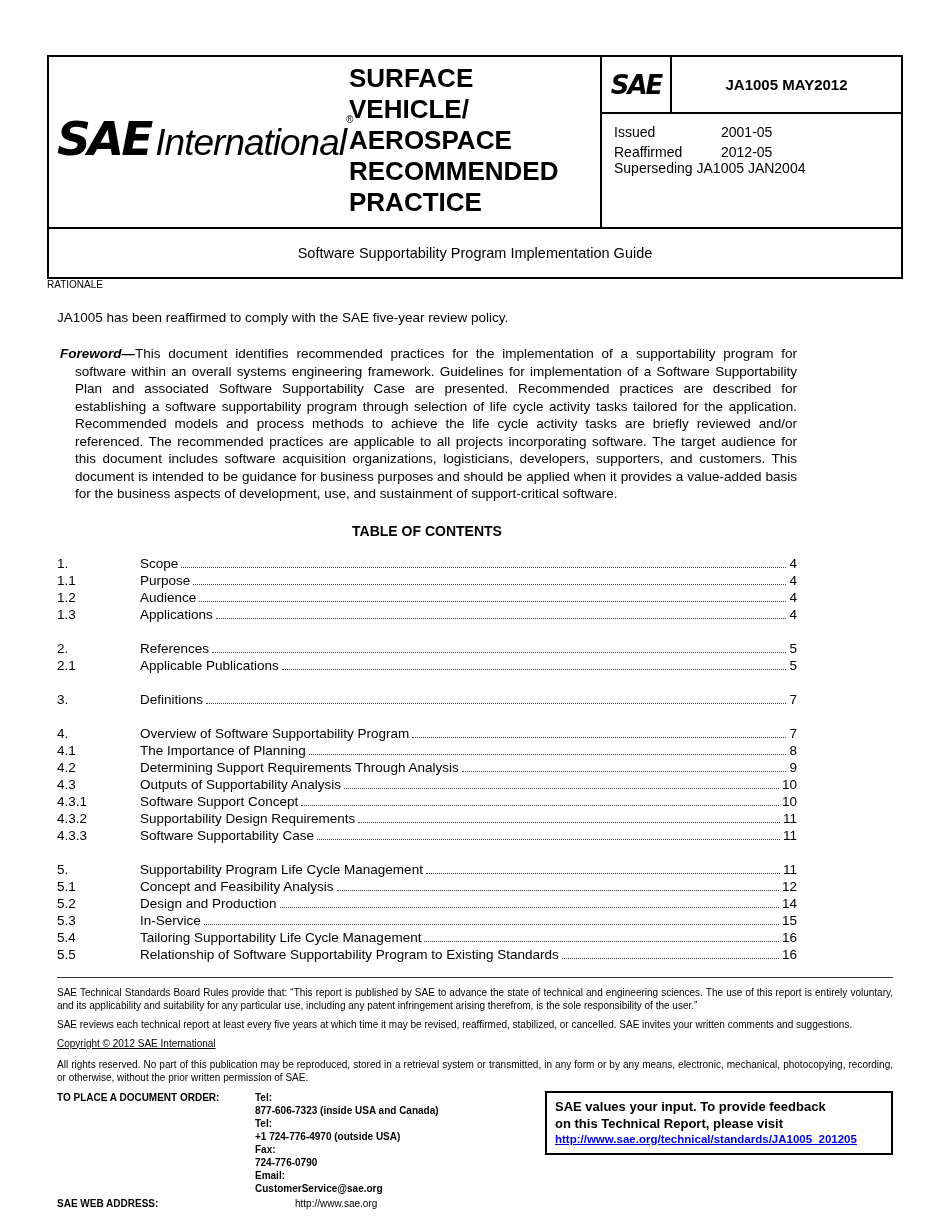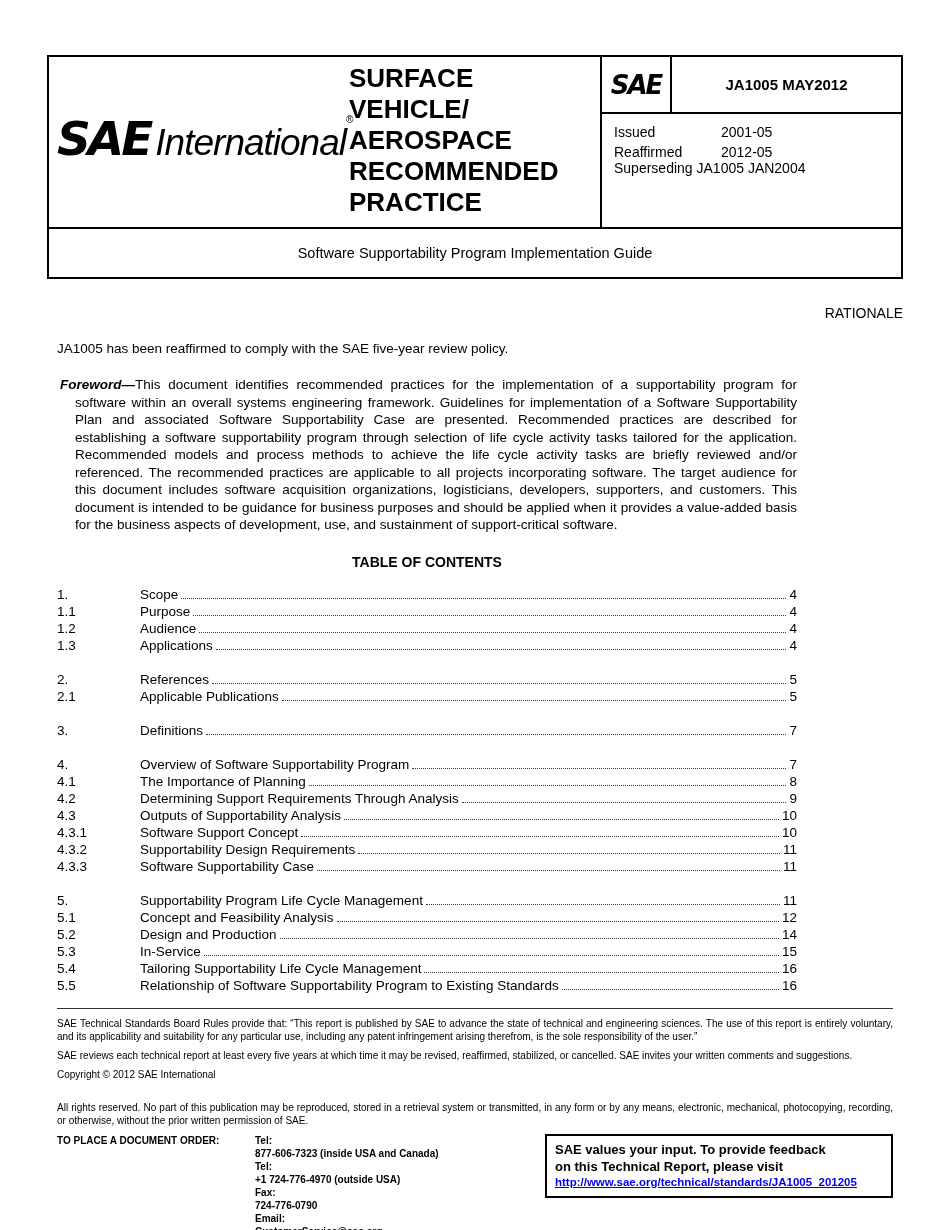--- a/index.html
+++ b/index.html
@@ -25,38 +25,38 @@
   .meta-top { display:flex; border-bottom:2px solid #000; height:57px; flex:none; }
   .meta-logo { width:70px; flex:none; border-right:2px solid #000; display:flex; align-items:center; justify-content:center;
     font-family:"DejaVu Sans",sans-serif; font-style:italic; font-weight:bold; font-size:26px; letter-spacing:-2px; }
   .meta-code { flex:1; display:flex; align-items:center; justify-content:center; font-weight:bold; font-size:15px; }
   .meta-body { padding:10px 8px 0 12px; font-size:14px; }
   .meta-grid { display:grid; grid-template-columns:107px 1fr; row-gap:4px; }
   .meta-superseding { margin-top:0; }
   .hdr-subtitle { border-top:2px solid #000; text-align:center; padding:16px 6px; font-size:14.5px; }
 
   
-  .rationale-heading { margin-top:26px; text-align:right; font-size:14px; }
+  .rationale-heading { text-align:left; font-size:10px; }
   .body-col { width:740px; margin-left:10px; }
   .rationale-text { margin-top:20px; }
   .foreword { margin-top:20px; text-align:justify; line-height:17.5px; padding-left:18px; text-indent:-15px; }
   .fw-label { font-weight:bold; font-style:italic; }
   .toc-heading { margin-top:20px; text-align:center; font-weight:bold; font-size:14px; }
   .toc-list { margin-top:16px; }
   .toc-row { display:flex; align-items:baseline; line-height:17px; }
   .toc-num { width:83px; flex:none; }
   .toc-title { flex:none; white-space:nowrap; }
   .toc-leader { flex:1; min-width:12px; border-bottom:1.6px dotted #3a3a3a; margin:0 3px 4px; align-self:flex-end; }
   .toc-page { flex:none; }
   .toc-gap { height:17px; }
 
   
   .footer { width:836px; margin:14px 0 0 10px; border-top:1px solid #333; padding-top:8px; font-size:10px; line-height:13px; }
   .footer-para { text-align:justify; margin-bottom:6px; }
-  .copyright-line { margin-bottom:20px; }
+  .copyright-line { margin-bottom:8px;text-decoration:underline; }
   .order-section { display:flex; margin-top:7px; align-items:flex-start; }
   .order-left { width:198px; flex:none; display:flex; flex-direction:column; align-self:stretch; }
   .order-label { font-weight:bold; }
   .web-label { font-weight:bold; margin-top:auto; }
   .order-mid { width:290px; flex:none; font-weight:bold; }
   .order-row { display:flex; line-height:13px;flex-direction:column; }
   .order-lbl { width:40px; flex:none; }
   .web-value { font-weight:normal; margin-left:40px; margin-top:2px; }
   .order-right { flex:1; }
   .feedback-box { border:2.5px solid #000; padding:5px 8px 6px; }

